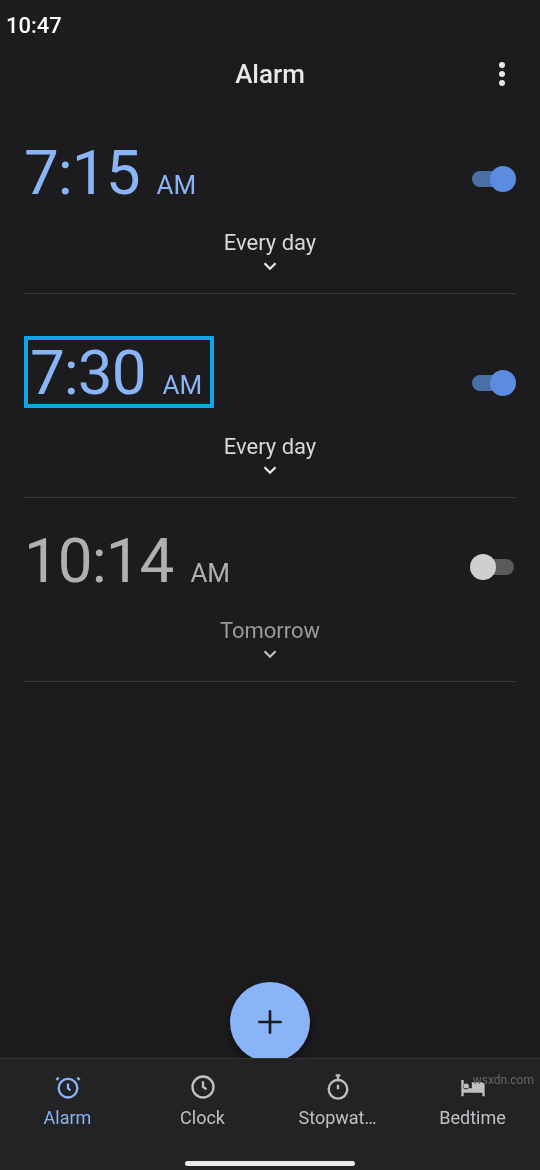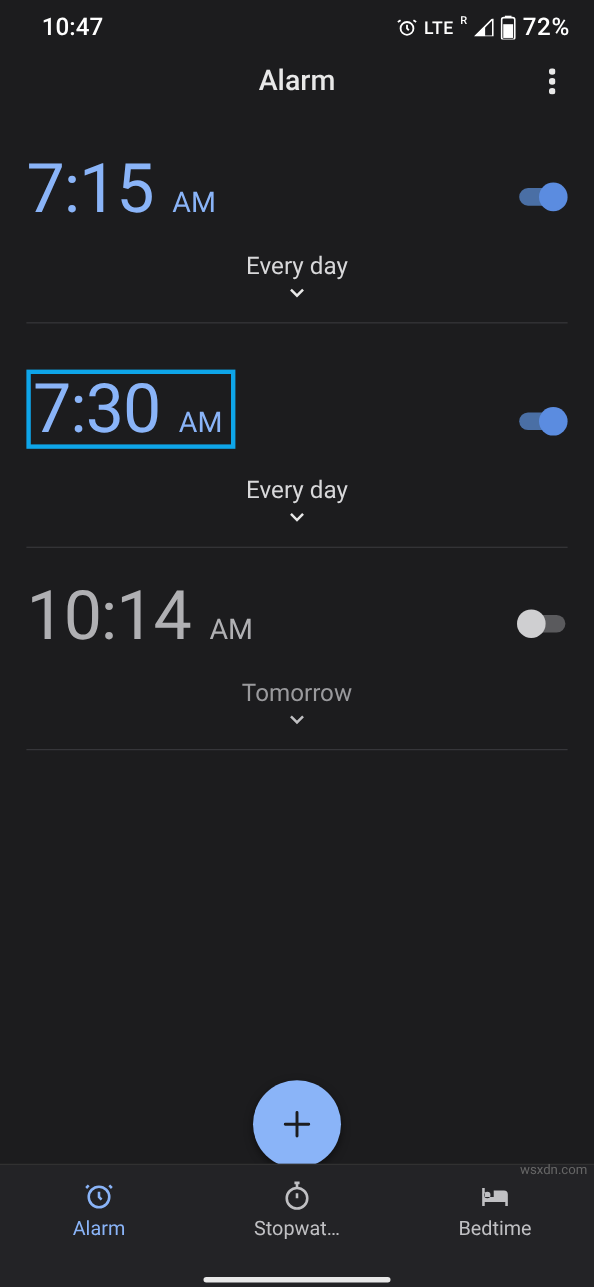--- a/index.html
+++ b/index.html
@@ -1,17 +1,17 @@
 <!DOCTYPE html>
 <html><head>
 <meta charset="utf-8">
 <style>
   * { margin: 0; padding: 0; box-sizing: border-box; }
   html, body { width: 540px; height: 1170px; background: #1c1c1e; color: #e8e8e8; font-family: -apple-system, Roboto, "Segoe UI", sans-serif; overflow: hidden; position: relative; }
-  .status-bar { display: flex; justify-content: space-between; align-items: center; padding: 6px 22px 0 38px; height: 44px; font-size: 22px; font-weight: 500; color: #fff; }
+  .status-bar { display: flex; justify-content: space-between; align-items: center; padding: 6px 22px 0 6px; height: 44px; font-size: 22px; font-weight: 500; color: #fff; }
   .status-right { display: flex; align-items: center; gap: 6px; font-size: 18px; letter-spacing: 0.5px; }
   .status-right .pct { font-size: 22px; font-weight:500; }
   .app-bar { display:flex; align-items:center; justify-content:center; position:relative; height:60px; }
   .app-title { font-size: 26px; font-weight:500; color:#e8e8e8; }
   .overflow-btn { position:absolute; right:18px; top:10px; width:40px; height:40px; display:flex; align-items:center; justify-content:center; color:#e8e8e8; }
   .content { padding: 20px 24px 0 24px; }
   .alarm-card { padding-bottom: 14px; }
   .alarm-row1 { display:flex; align-items:flex-end; justify-content:space-between; padding-top: 18px; }
   .time-block { display:flex; align-items:baseline; gap:17px; }
   .time-big { font-size: 62px; font-weight:400; line-height:1; letter-spacing: -1px; }
@@ -29,52 +29,28 @@
   .off .alarm-row2 { color:#9a9a9d; }
   .divider { height:1px; background: #3a3a3d; margin-top:16px; }
   .highlight { border:4px solid #0ea5e9; display:inline-block; padding: 2px 8px 0 2px; margin-top:10px; }
   .highlight .time-big { line-height: 1; }
   .fab { position:absolute; left:50%; transform:translateX(-50%); bottom:108px; width:80px; height:80px; border-radius:50%; background:#8ab4f8; display:flex; align-items:center; justify-content:center; box-shadow:0 3px 8px rgba(0,0,0,0.5); }
   .bottom-nav { position:absolute; bottom:0; left:0; right:0; height:112px; background:#232326; border-top:1px solid #333; display:flex; justify-content:space-around; align-items:flex-start; padding-top:14px; }
   .nav-item { flex:1; display:flex; flex-direction:column; align-items:center; gap:6px; color:#c0c0c3; font-size:18px; }
   .nav-item.active { color:#8ab4f8; }
   .nav-icon { width:28px; height:28px; display:flex; align-items:center; justify-content:center; }
   .home-ind { position:absolute; bottom:4px; left:50%; transform:translateX(-50%); width:170px; height:5px; background:#e8e8e8; border-radius:3px; }
-  .watermark { position:absolute; right:6px; bottom:100px; font-size:12px; color:#666; }
+  .watermark { position:absolute; right:6px; bottom:83px; font-size:12px; color:#666; }
   svg { display:block; }
 </style>
 </head>
 <body>
 
 <div class="status-bar">
   <div>10:47</div>
-  <div class="status-right">
-    <span>
-      <svg width="20" height="20" viewBox="0 0 24 24" fill="none" stroke="#fff" stroke-width="2">
-          <circle cx="12" cy="13" r="7"></circle>
-          <path d="M12 9v4l2 2M5 4l-3 2M22 6l-3-2"></path>
-        </svg>
-    </span>
-    <span style="font-size:16px;font-weight:500">LTE</span>
-    <span style="font-size:10px;vertical-align:top;position:relative;top:-6px">R</span>
-    <span>
-      <svg width="18" height="16" viewBox="0 0 18 16">
-          <path d="M1 16 L17 16 L17 0 Z" fill="none" stroke="#fff" stroke-width="1.5"></path>
-          <path d="M1 16 L10 16 L10 7 Z" fill="#fff"></path>
-        </svg>
-    </span>
-    <span>
-      <svg width="14" height="22" viewBox="0 0 14 22">
-          <rect x="4" y="0" width="6" height="2" fill="#fff"></rect>
-          <rect x="1" y="2" width="12" height="20" rx="2" fill="none" stroke="#fff" stroke-width="1.5"></rect>
-          <rect x="2.5" y="8" width="9" height="12.5" fill="#fff"></rect>
-        </svg>
-    </span>
-    <span class="pct">72%</span>
-  </div>
 </div>
 
 <div class="app-bar">
   <div class="app-title">Alarm</div>
   <div class="overflow-btn">
     <svg width="6" height="24" viewBox="0 0 6 24">
         <circle cx="3" cy="3" r="3" fill="#e8e8e8"></circle>
         <circle cx="3" cy="12" r="3" fill="#e8e8e8"></circle>
         <circle cx="3" cy="21" r="3" fill="#e8e8e8"></circle>
       </svg>
@@ -167,20 +143,29 @@
       <svg width="28" height="28" viewBox="0 0 24 24" fill="none" stroke="#8ab4f8" stroke-width="2">
           <circle cx="12" cy="13" r="8"></circle>
           <path d="M12 9v4l2 2M4 4l-2 2M22 6l-2-2"></path>
         </svg>
     </span>
     <span>Alarm</span>
   </div>
   <div class="nav-item">
     <span class="nav-icon">
       <svg width="28" height="28" viewBox="0 0 24 24" fill="none" stroke="#c0c0c3" stroke-width="2">
+          <circle cx="12" cy="12" r="9"></circle>
+          <path d="M12 7v5l3 2"></path>
+        </svg>
+    </span>
+    <span>Clock</span>
+  </div>
+  <div class="nav-item">
+    <span class="nav-icon">
+      <svg width="28" height="28" viewBox="0 0 24 24" fill="none" stroke="#c0c0c3" stroke-width="2">
           <circle cx="12" cy="14" r="8"></circle>
           <path d="M12 10v4M10 2h4M12 2v4"></path>
         </svg>
     </span>
     <span>Stopwat…</span>
   </div>
   <div class="nav-item">
     <span class="nav-icon">
       <svg width="30" height="28" viewBox="0 0 24 20" fill="#c0c0c3">
           <path d="M2 4v14h2v-3h16v3h2V9a3 3 0 0 0-3-3h-8v5H4V4H2zm4 3a2.5 2.5 0 1 1 0 5 2.5 2.5 0 0 1 0-5z"></path>

